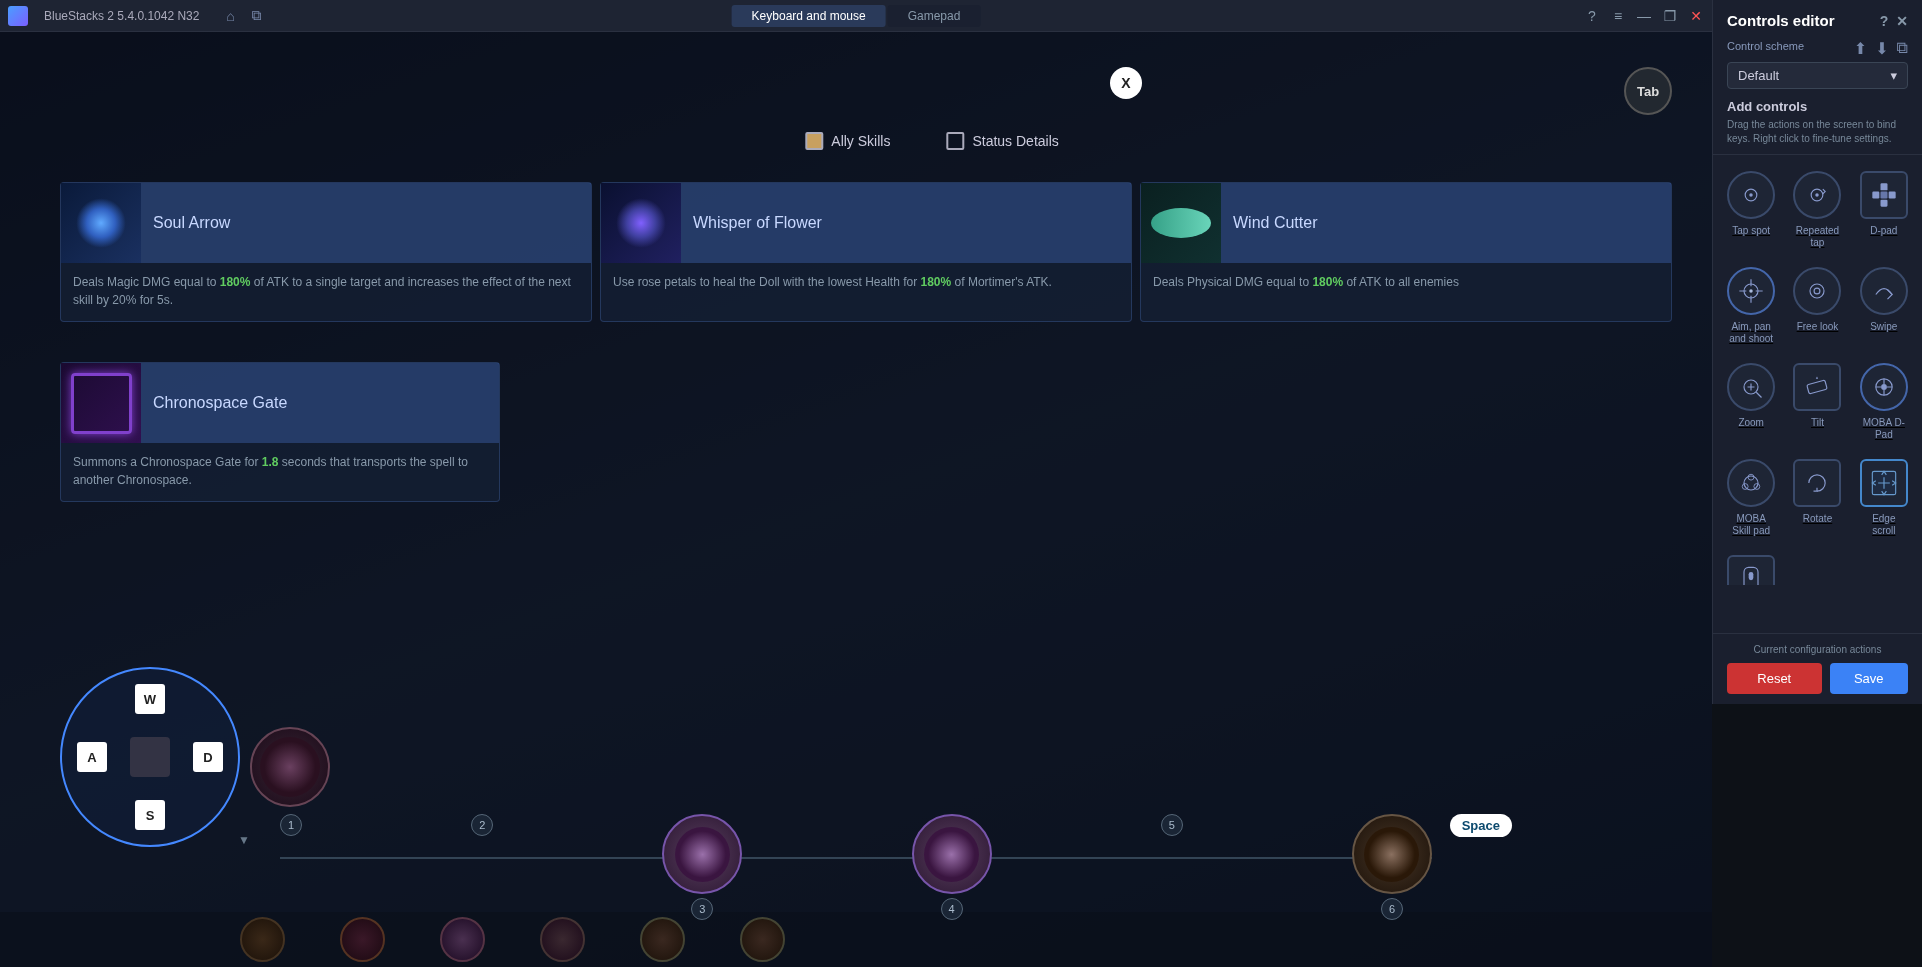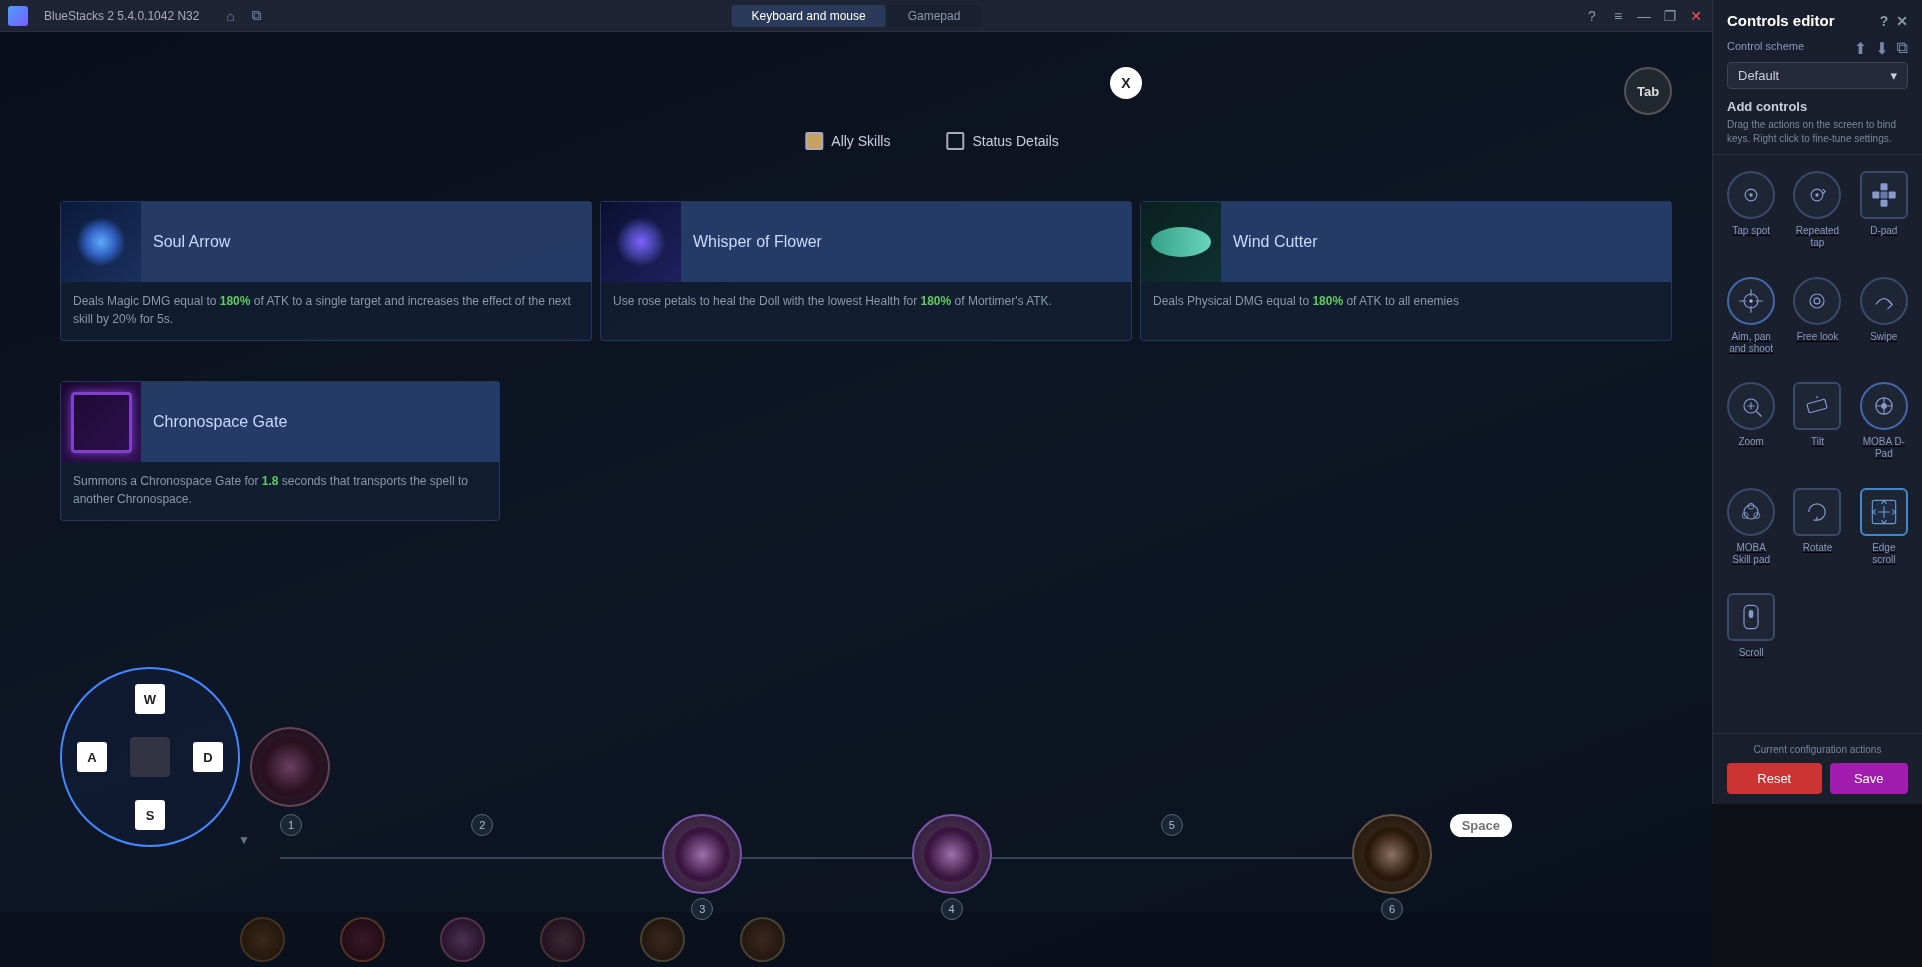--- a/index.html
+++ b/index.html
@@ -196,21 +196,20 @@
       display: flex;
       gap: 8px;
     }
     .skill-card {
       background: rgba(20,30,50,0.85);
       border: 1px solid rgba(80,120,200,0.3);
       border-radius: 4px;
       padding: 0;
       flex: 1;
       min-height: 140px;
-      margin-top: 19px;
     }
     .skill-card-header {
       display: flex;
       align-items: stretch;
       min-height: 60px;
     }
     .skill-icon {
       width: 80px;
       min-height: 80px;
       flex-shrink: 0;
@@ -340,21 +339,21 @@
       color: #667788;
       font-size: 12px;
     }
 
     
     .space-badge {
       position: absolute;
       bottom: 130px;
       right: 200px;
       background: #fff;
-      color: #737373;
+      color: #0c4a6e;
       padding: 4px 12px;
       border-radius: 12px;
       font-size: 13px;
       font-weight: bold;
     }
 
     
     .num-badge {
       position: absolute;
       width: 22px;
@@ -365,21 +364,21 @@
       color: #aabbcc;
       font-size: 11px;
       display: flex;
       align-items: center;
       justify-content: center;
     }
 
     
     .sidebar {
       width: 210px;
-      height: 804px;
+      height: 704px;
       background: #1a1f2e;
       border-left: 1px solid #2a3040;
       display: flex;
       flex-direction: column;
       flex-shrink: 0;
       justify-content: flex-end;
     }
     .sidebar-header {
       padding: 12px 14px 8px;
       border-bottom: 1px solid #2a3040;
@@ -501,21 +500,21 @@
       background: #cc3333;
       color: #fff;
       border: none;
       border-radius: 4px;
       font-size: 13px;
       cursor: pointer;
     }
     .btn-save {
       flex: 1;
       padding: 0;
-      background: #a21caf;
+      background: #3b82f6;
       color: #fff;
       border: none;
       border-radius: 4px;
       font-size: 13px;
       cursor: pointer;
     }
 
     
     .icon-svg {
       width: 28px;

